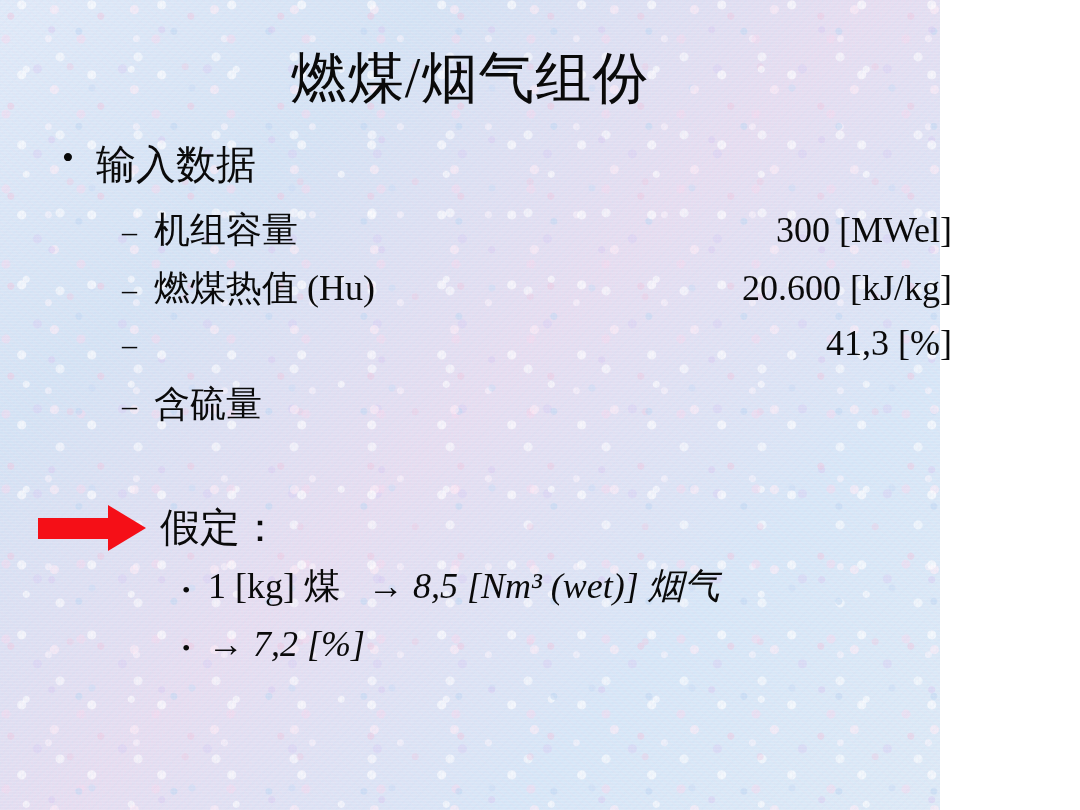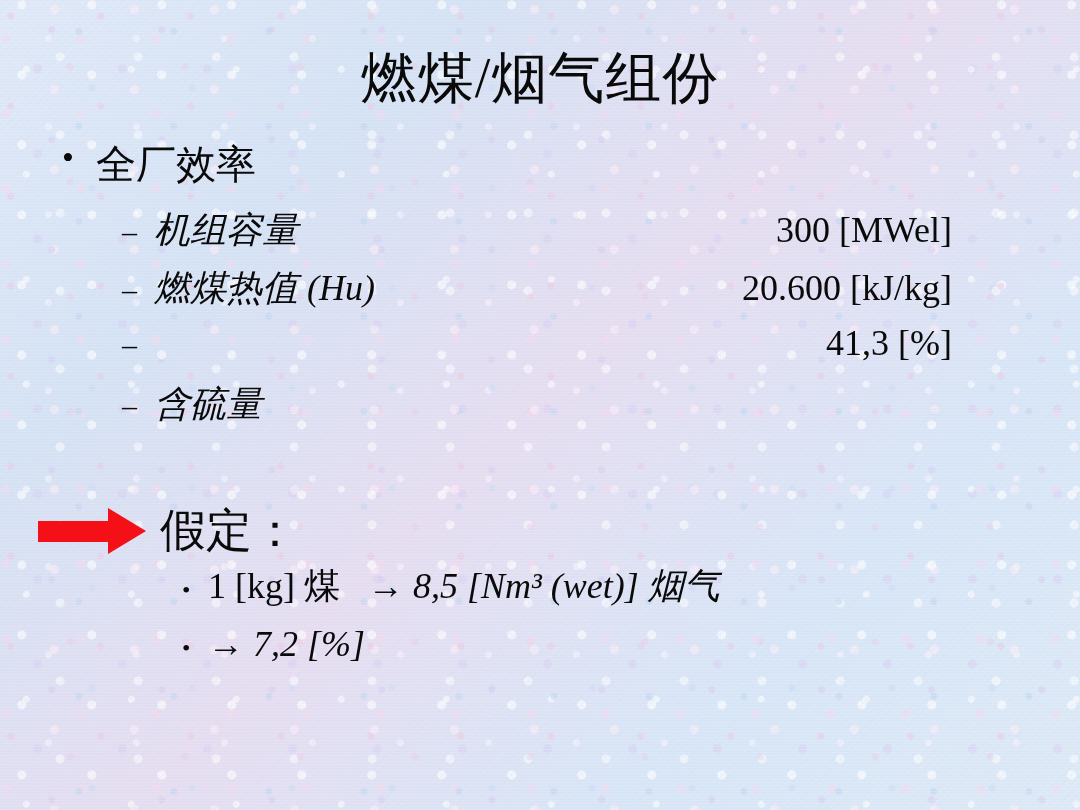--- a/index.html
+++ b/index.html
@@ -7,21 +7,21 @@
     padding: 0;
   }
   body {
     width: 1080px;
     height: 810px;
     overflow: hidden;
     font-family: "Liberation Serif", serif;
   }
   .slide {
     position: relative;
-    width: 1080px;
+    width: 940px;
     height: 810px;
     box-sizing: border-box;
     background-color: #d8e6f6;
     background-image:
       radial-gradient(circle at 12% 18%, rgba(236,198,222,0.55) 0 3px, rgba(236,198,222,0) 4px),
       radial-gradient(circle at 31% 7%, rgba(255,255,255,0.65) 0 4px, rgba(255,255,255,0) 5px),
       radial-gradient(circle at 47% 27%, rgba(214,199,240,0.5) 0 3px, rgba(214,199,240,0) 4px),
       radial-gradient(circle at 68% 12%, rgba(255,236,246,0.6) 0 4px, rgba(255,236,246,0) 5px),
       radial-gradient(circle at 83% 33%, rgba(190,214,242,0.6) 0 3px, rgba(190,214,242,0) 4px),
       radial-gradient(circle at 8%  52%, rgba(246,214,236,0.5) 0 4px, rgba(246,214,236,0) 5px),
@@ -85,21 +85,20 @@
     font-size: 36px;
     height: 58px;
   }
   .sub-row .dash {
     width: 32px;
     flex: 0 0 32px;
     font-size: 30px;
   }
   .sub-row .label {
     flex: 0 0 380px;
-    font-style: italic;
   }
   .sub-row .value {
     flex: 1 1 auto;
     text-align: right;
   }
   .arrow-row {
     position: absolute;
     left: 38px;
     top: 500px;
     display: flex;
@@ -123,21 +122,21 @@
     position: absolute;
     left: 70px;
     top: 0;
     width: 0;
     height: 0;
     border-top: 23px solid transparent;
     border-bottom: 23px solid transparent;
     border-left: 38px solid #f50f17;
   }
   .assume-label {
-    font-size: 46px;
+    font-size: 40px;
     margin-left: 12px;
   }
   .assume-list {
     position: absolute;
     left: 182px;
     top: 562px;
     width: 800px;
   }
   .assume-row {
     display: flex;
@@ -160,21 +159,21 @@
 </head>
 <body>
 
 <div class="slide">
   <div class="noise"></div>
 
   <div class="title">燃煤/烟气组份</div>
 
   <div class="bullet-l1">
     <span class="dot">•</span>
-    <span>全厂效率</span>
+    <span>输入数据</span>
   </div>
 
   <div class="sub-list">
     <div class="sub-row">
       <span class="dash">–</span>
       <span class="label">机组容量</span>
       <span class="value">300 [MWel]</span>
     </div>
     <div class="sub-row">
       <span class="dash">–</span>

